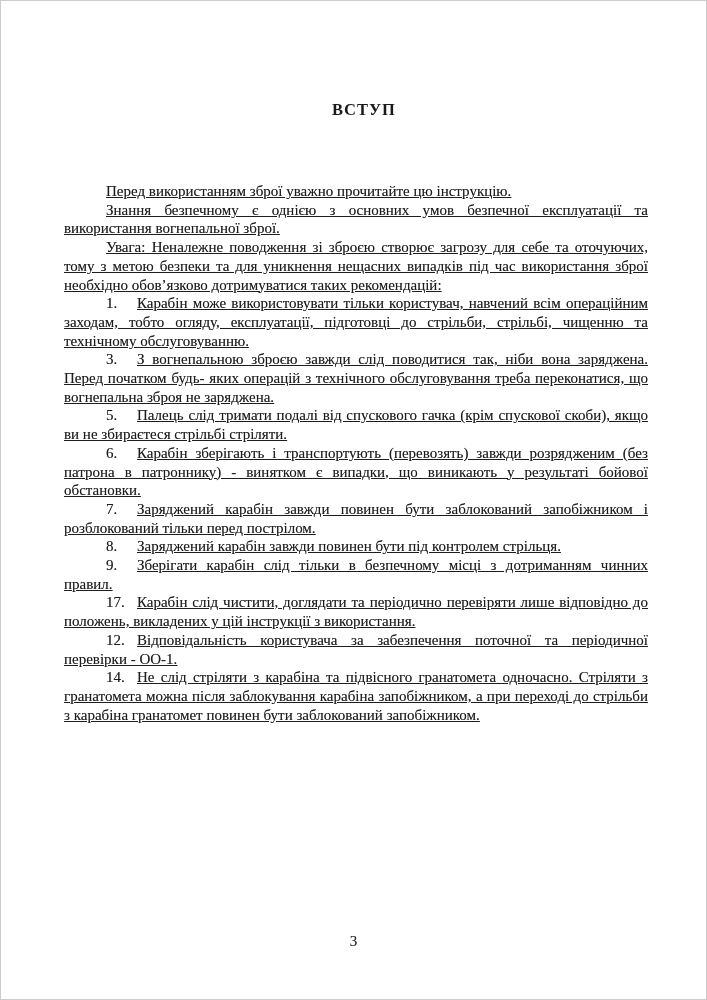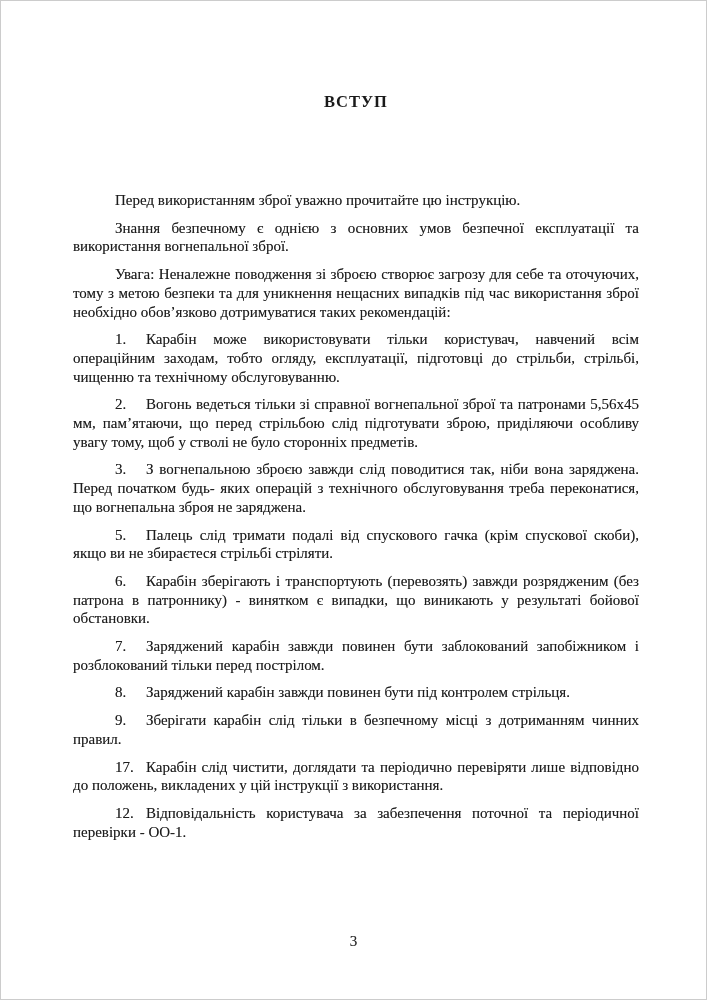--- a/index.html
+++ b/index.html
@@ -12,41 +12,42 @@
     border: 1px solid #cccccc;
     font-family: "Liberation Serif", "DejaVu Serif", serif;
     color: #1d1d1d;
     overflow: hidden;
   }
   .title {
     position: absolute;
     top: 91px;
     left: 63px;
     width: 584px;
-    margin: 0;
+    margin: 8px;
     text-align: center;
     font-size: 16.5px;
     font-weight: bold;
     letter-spacing: 1px;
     color: #1a1a1a;
   }
   .body {
     position: absolute;
     top: 181px;
     left: 63px;
     width: 584px;
     font-size: 15px;
     line-height: 18.7px;
     text-align: justify;
     text-shadow: 0 0 0.4px rgba(60,60,60,0.55);
   }
   .par {
-    margin: 9px;
+    margin: 0;
     padding: 0;
     text-indent: 42px;
+    text-decoration: underline;
   }
   .num {
     display: inline-block;
     min-width: 31px;
     text-indent: 0;
   }
   .pagenum {
     position: absolute;
     top: 932px;
     left: 0;
@@ -62,25 +63,25 @@
 
 <div class="page">
   <h1 class="title">ВСТУП</h1>
 
   <div class="body">
     <p class="par">Перед використанням зброї уважно прочитайте цю інструкцію.</p>
     <p class="par">Знання безпечному є однією з основних умов безпечної експлуатації та використання вогнепальної зброї.</p>
     <p class="par">Увага: Неналежне поводження зі зброєю створює загрозу для себе та оточуючих, тому з метою безпеки та для уникнення нещасних випадків під час використання зброї необхідно обов’язково дотримуватися таких рекомендацій:</p>
 
     <p class="par item"><span class="num">1.</span><span>Карабін може використовувати тільки користувач, навчений всім операційним заходам, тобто огляду, експлуатації, підготовці до стрільби, стрільбі, чищенню та технічному обслуговуванню.</span></p>
-    <p class="par item"><span class="num">2.</span><span>Вогонь ведеться тільки зі справної вогнепальної зброї та патронами 5,56х45 мм, пам’ятаючи, що перед стрільбою слід підготувати зброю, приділяючи особливу увагу тому, щоб у стволі не було сторонніх предметів.</span></p>
     <p class="par item"><span class="num">3.</span><span>З вогнепальною зброєю завжди слід поводитися так, ніби вона заряджена. Перед початком будь- яких операцій з технічного обслуговування треба переконатися, що вогнепальна зброя не заряджена.</span></p>
     <p class="par item"><span class="num">5.</span><span>Палець слід тримати подалі від спускового гачка (крім спускової скоби), якщо ви не збираєтеся стрільбі стріляти.</span></p>
     <p class="par item"><span class="num">6.</span><span>Карабін зберігають і транспортують (перевозять) завжди розрядженим (без патрона в патроннику) - винятком є випадки, що виникають у результаті бойової обстановки.</span></p>
     <p class="par item"><span class="num">7.</span><span>Заряджений карабін завжди повинен бути заблокований запобіжником і розблокований тільки перед пострілом.</span></p>
     <p class="par item"><span class="num">8.</span><span>Заряджений карабін завжди повинен бути під контролем стрільця.</span></p>
     <p class="par item"><span class="num">9.</span><span>Зберігати карабін слід тільки в безпечному місці з дотриманням чинних правил.</span></p>
     <p class="par item"><span class="num">17.</span><span>Карабін слід чистити, доглядати та періодично перевіряти лише відповідно до положень, викладених у цій інструкції з використання.</span></p>
     <p class="par item"><span class="num">12.</span><span>Відповідальність користувача за забезпечення поточної та періодичної перевірки - ОО-1.</span></p>
+    <p class="par item"><span class="num">14.</span><span>Не слід стріляти з карабіна та підвісного гранатомета одночасно. Стріляти з гранатомета можна після заблокування карабіна запобіжником, а при переході до стрільби з карабіна гранатомет повинен бути заблокований запобіжником.</span></p>
   </div>
 
   <div class="pagenum">3</div>
 </div>
 
 </body></html>

